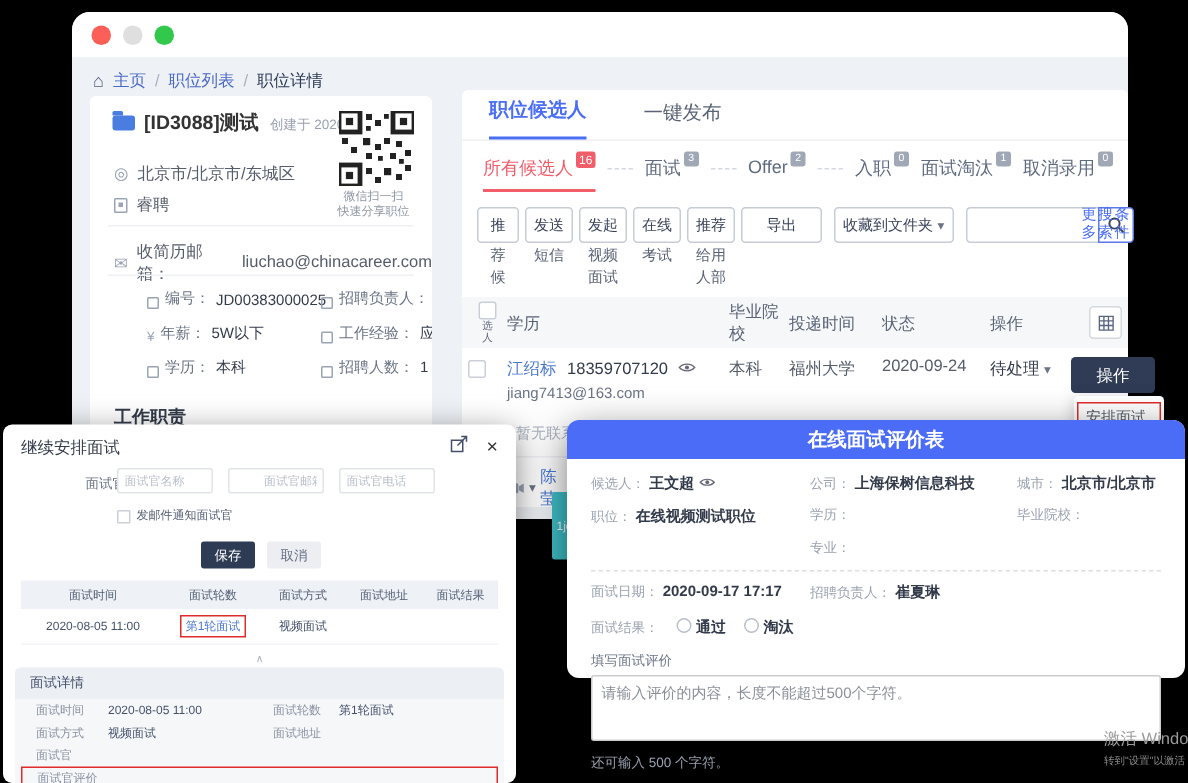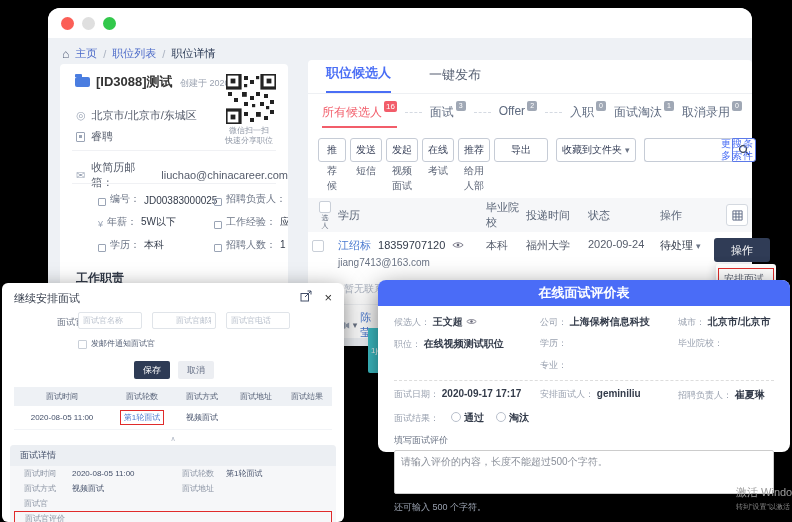--- a/index.html
+++ b/index.html
@@ -511,22 +511,20 @@
         <div><span class="melab">学历：</span></div>
         <div><span class="melab">毕业院校：</span></div>
         <div></div>
         <div><span class="melab">专业：</span></div>
         <div></div>
       </div>
       <div class="me-dash"></div>
       <div class="me-grid">
         <div><span class="melab">面试日期：</span>
              <span class="meval">2020-09-17 17:17</span></div>
-        <div><span class="melab">安排面试人：</span>
-             <span class="meval">geminiliu</span></div>
         <div><span class="melab">招聘负责人：</span>
              <span class="meval">崔夏琳</span></div>
       </div>
       <div class="me-result">
         <span class="melab">面试结果：</span>
         <span><span class="radio"></span><span class="meval">通过</span></span>
         <span><span class="radio"></span><span class="meval">淘汰</span></span>
       </div>
       <div class="me-clab">填写面试评价</div>
       <textarea class="me-ta" placeholder="请输入评价的内容，长度不能超过500个字符。" style=""></textarea>

